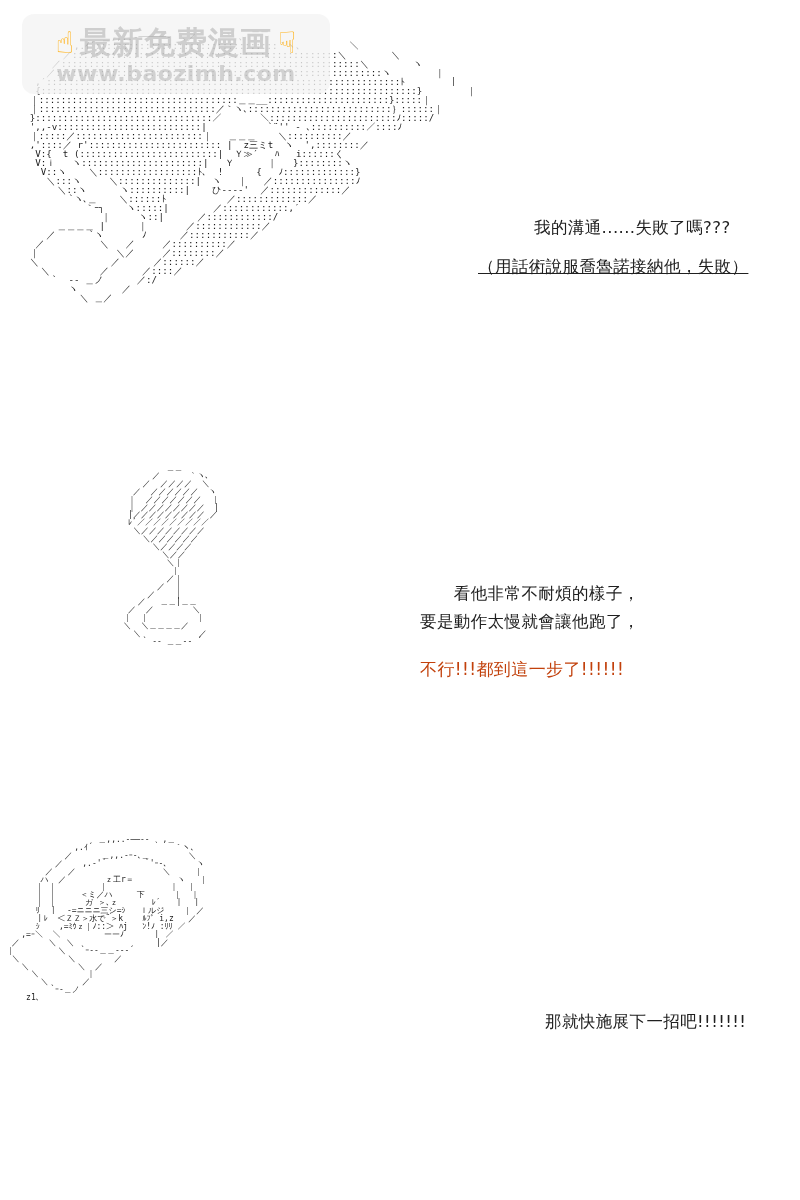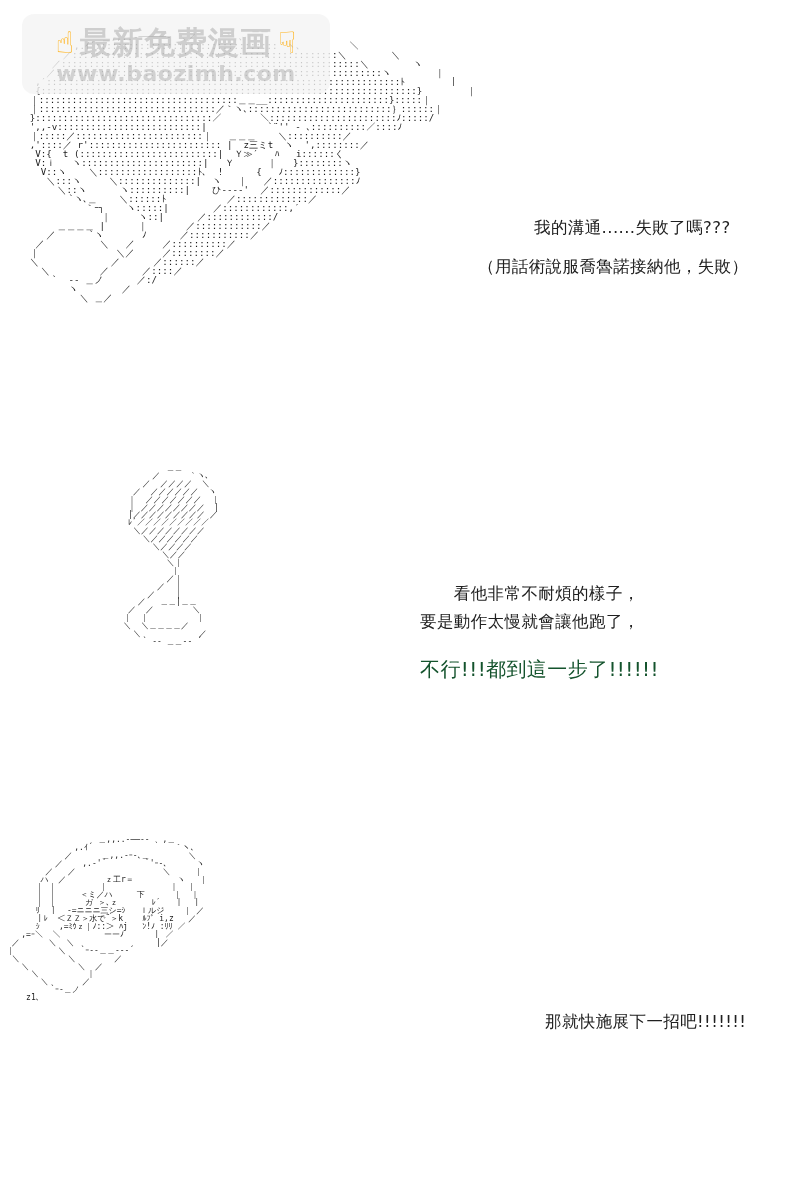--- a/index.html
+++ b/index.html
@@ -67,28 +67,29 @@
   }
   #dlg-1 { left: 534px; top: 214px; }
   #dlg-1b {
     position: absolute;
     left: 478px;
     top: 253px;
     color: #202020;
     font-size: 16.5px;
     line-height: 28px;
     letter-spacing: 0.4px;
+    text-decoration: underline;
   }
   #dlg-2 { left: 420px; top: 580px; }
   #dlg-2b {
     position: absolute;
     left: 420px;
     top: 655px;
-    color: #14532d;
-    font-size: 20px;
+    color: #c2410c;
+    font-size: 17px;
     line-height: 28px;
     letter-spacing: 0.4px;
   }
   #dlg-3 { left: 533px; top: 1008px; margin-left: 12px; }
 
   
   #watermark {
     position: absolute;
     left: 22px;
     top: 14px;

